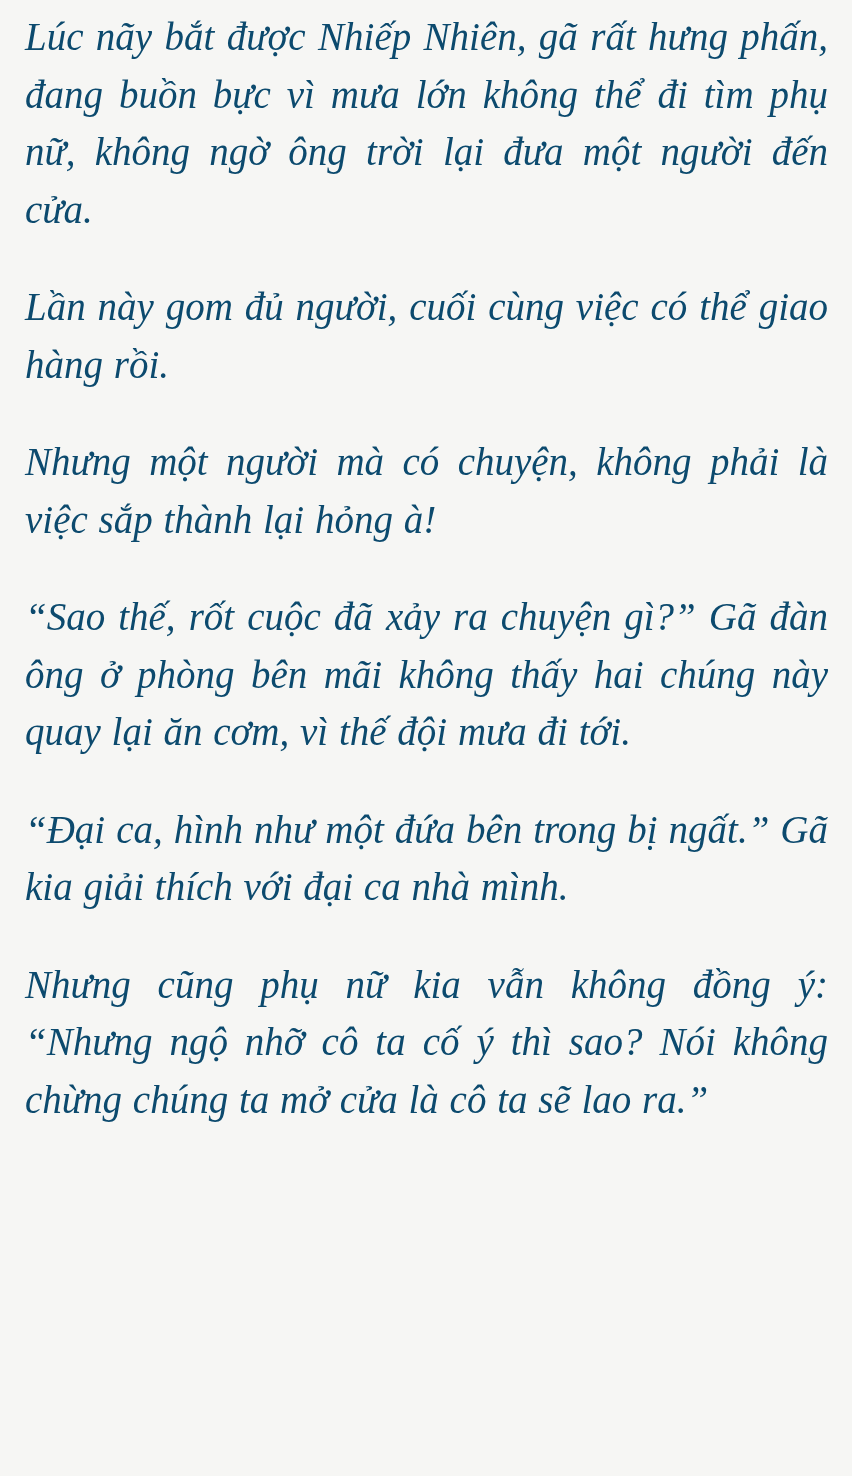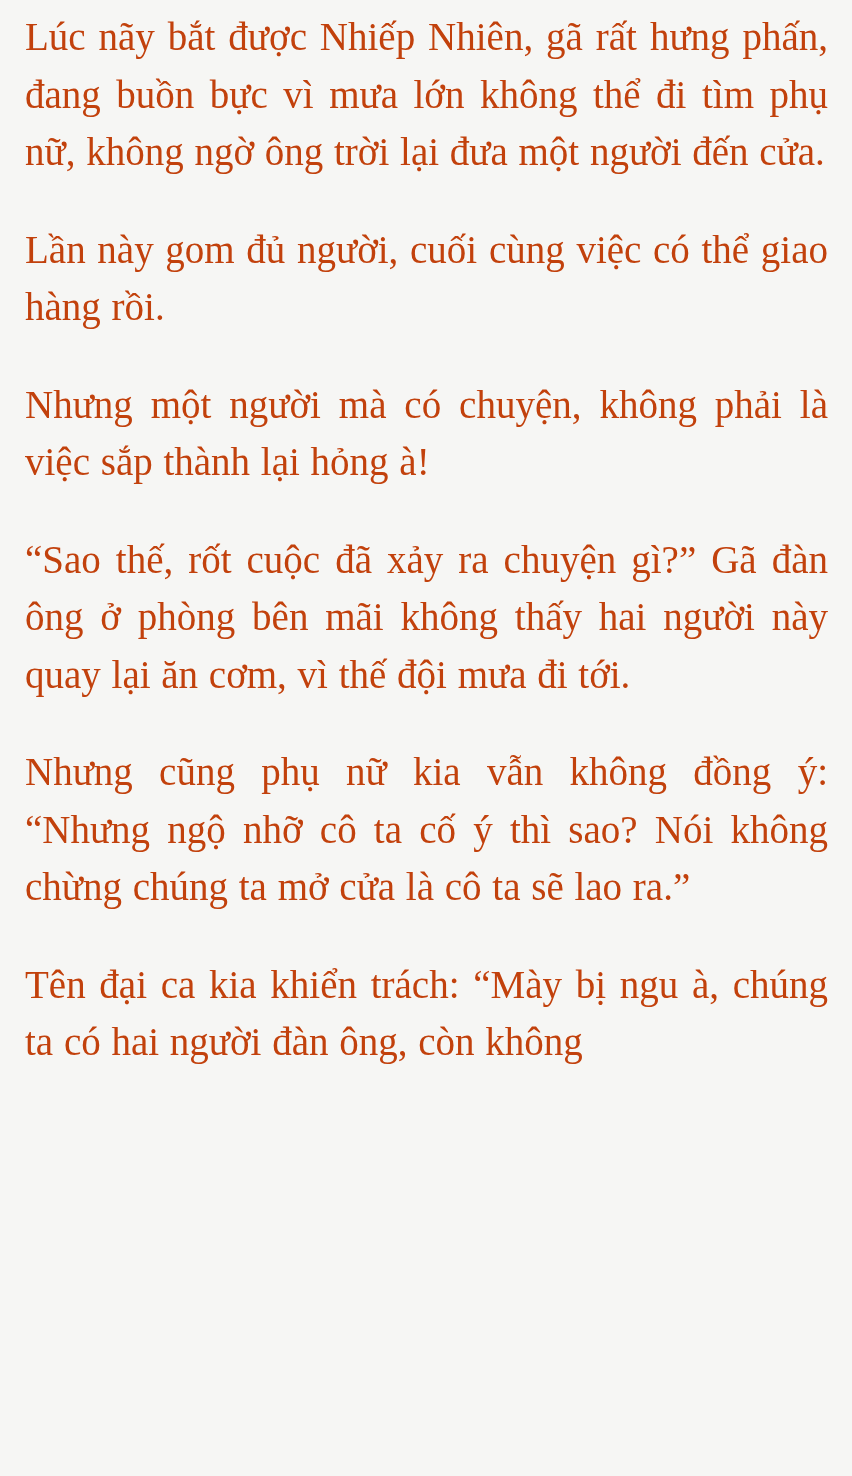--- a/index.html
+++ b/index.html
@@ -26,20 +26,20 @@
     -webkit-font-smoothing: antialiased;
   }
   .reader-page p {
     margin: 0 0 40px 0;
     word-spacing: 1px;
   }
 </style>
 </head>
 <body style="background: rgb(246, 246, 244);">
 
-<main class="reader-page" style="color: #c2410c;">
+<main class="reader-page" style="color: #0c4a6e; font-style: italic;">
   <p>Lúc nãy bắt được Nhiếp Nhiên, gã rất hưng phấn, đang buồn bực vì mưa lớn không thể đi tìm phụ nữ, không ngờ ông trời lại đưa một người đến cửa.</p>
   <p>Lần này gom đủ người, cuối cùng việc có thể giao hàng rồi.</p>
   <p>Nhưng một người mà có chuyện, không phải là việc sắp thành lại hỏng à!</p>
-  <p>“Sao thế, rốt cuộc đã xảy ra chuyện gì?” Gã đàn ông ở phòng bên mãi không thấy hai người này quay lại ăn cơm, vì thế đội mưa đi tới.</p>
+  <p>“Sao thế, rốt cuộc đã xảy ra chuyện gì?” Gã đàn ông ở phòng bên mãi không thấy hai chúng này quay lại ăn cơm, vì thế đội mưa đi tới.</p>
+  <p>“Đại ca, hình như một đứa bên trong bị ngất.” Gã kia giải thích với đại ca nhà mình.</p>
   <p>Nhưng cũng phụ nữ kia vẫn không đồng ý: “Nhưng ngộ nhỡ cô ta cố ý thì sao? Nói không chừng chúng ta mở cửa là cô ta sẽ lao ra.”</p>
-  <p>Tên đại ca kia khiển trách: “Mày bị ngu à, chúng ta có hai người đàn ông, còn không</p>
 </main>
 
 </body></html>

